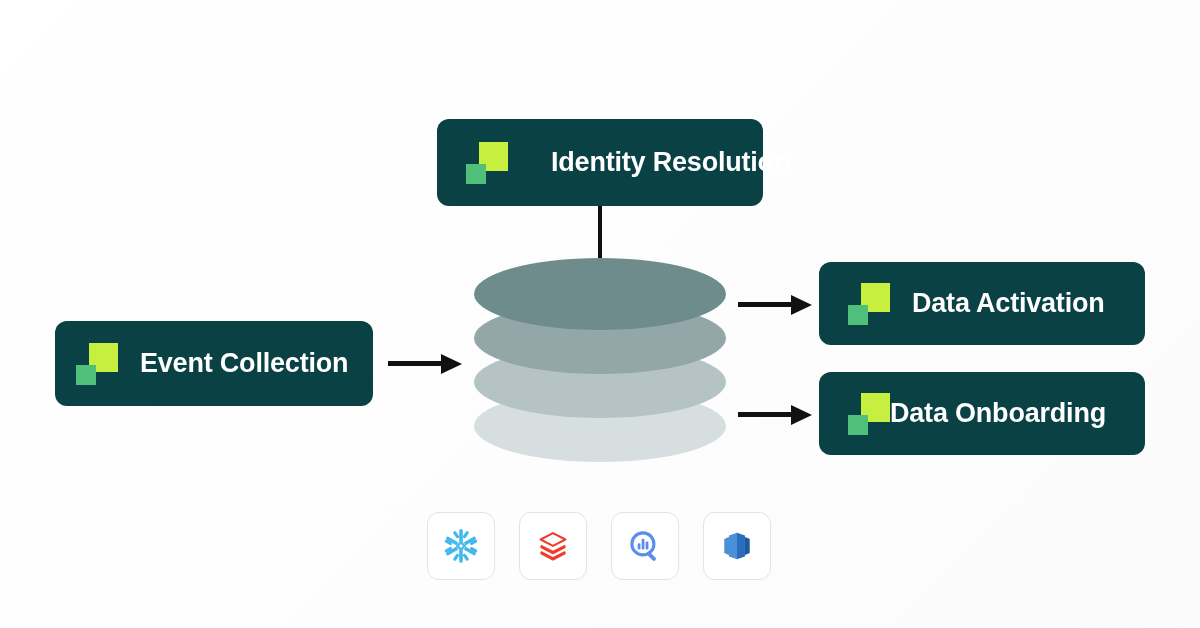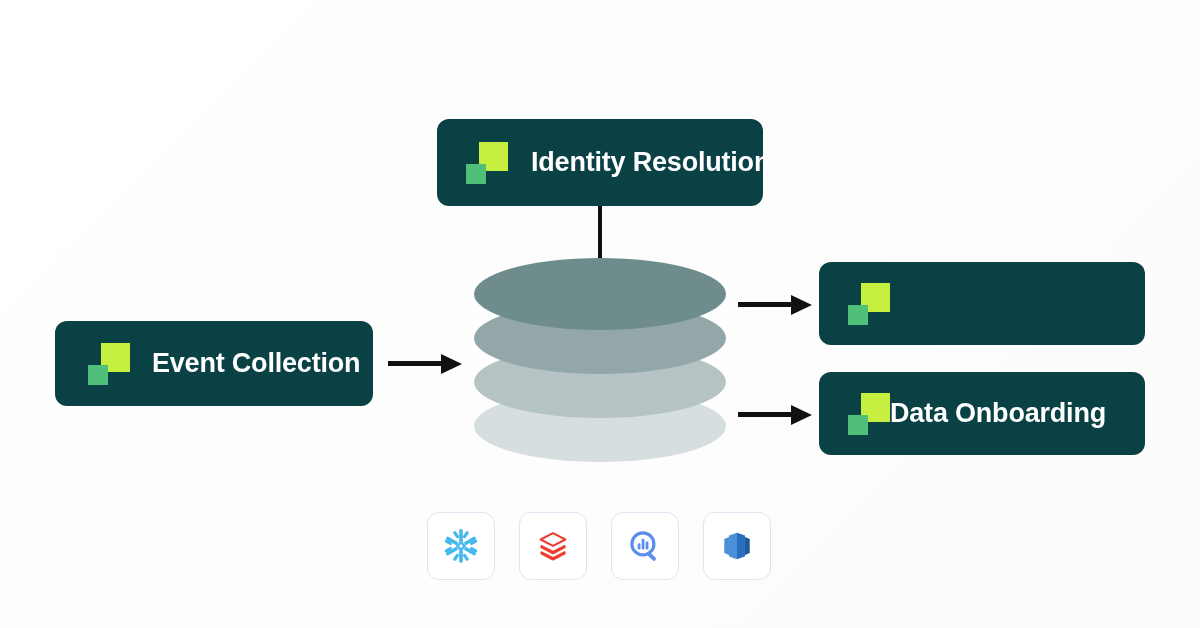--- a/index.html
+++ b/index.html
@@ -52,24 +52,24 @@
     background: #4fbf79;
   }
   .pill .pill-label {
     color: #ffffff;
     font-size: 27px;
     font-weight: 600;
     letter-spacing: -0.2px;
     white-space: nowrap;
   }
 
-  #box-identity  { left: 437px; top: 119px;  width: 326px; height: 87px;  padding-left: 29px; }
+  #box-identity  { left: 437px; top: 119px;  width: 326px; height: 87px;  padding-left: 29px; gap: 20px; }
   #box-identity .pill-label { margin-left: 23px; }
 
-  #box-event     { left: 55px;  top: 321px;  width: 318px; height: 85px;  padding-left: 33px; }
+  #box-event     { left: 55px;  top: 321px;  width: 318px; height: 85px;  padding-left: 21px; }
   #box-event .pill-label { margin-left: 22px; }
 
   #box-activation{ left: 819px; top: 262px;  width: 326px; height: 83px;  padding-left: 29px; }
   #box-activation .pill-label { margin-left: 22px; }
 
   #box-onboarding{ left: 819px; top: 372px;  width: 326px; height: 83px;  padding-left: 29px; }
   #box-onboarding .pill-label { }
 
   
   #connector-line {
@@ -171,20 +171,21 @@
       <span class="sq-small"></span>
     </span>
     <span class="pill-label">Event Collection</span>
   </div>
 
   <div class="pill" id="box-activation">
     <span class="logo">
       <span class="sq-big"></span>
       <span class="sq-small"></span>
     </span>
+    <span class="pill-label">Data Activation</span>
   </div>
 
   <div class="pill" id="box-onboarding">
     <span class="logo">
       <span class="sq-big"></span>
       <span class="sq-small"></span>
     </span>
     <span class="pill-label">Data Onboarding</span>
   </div>
 

